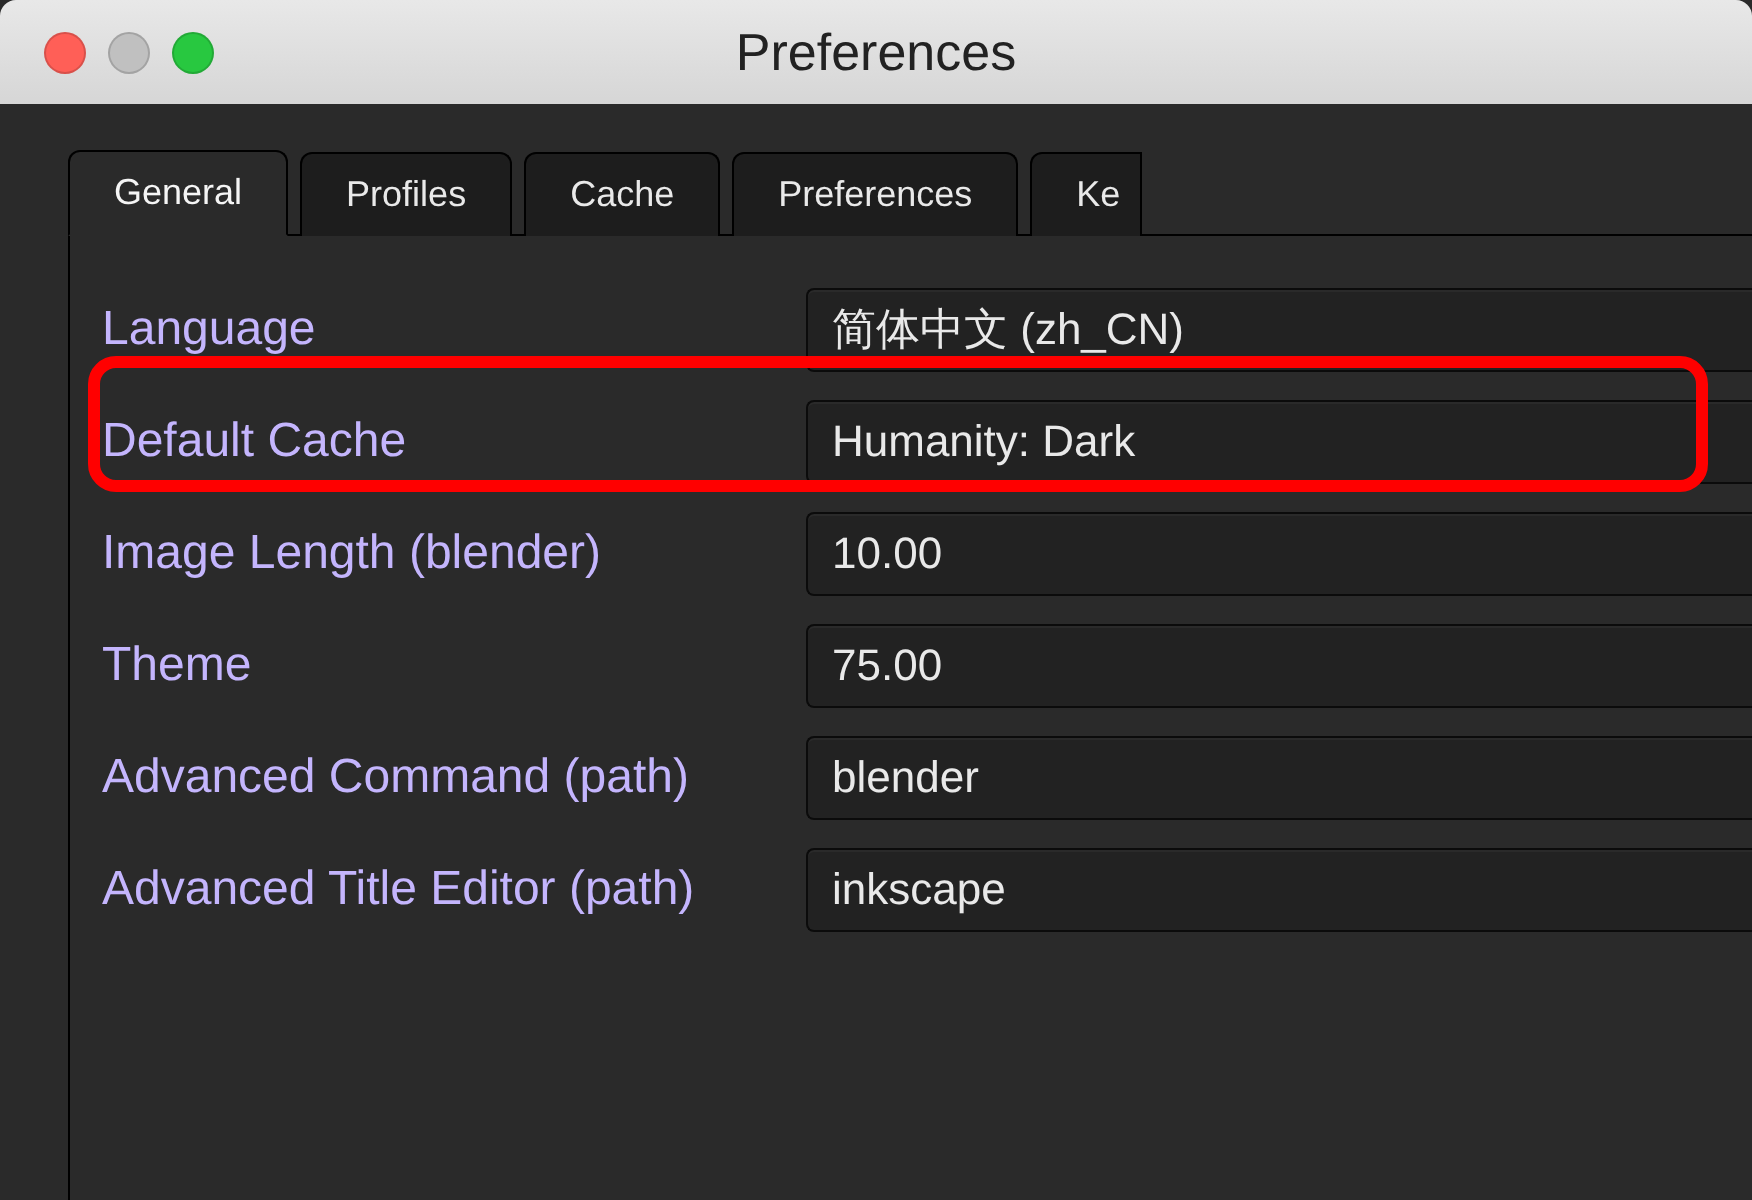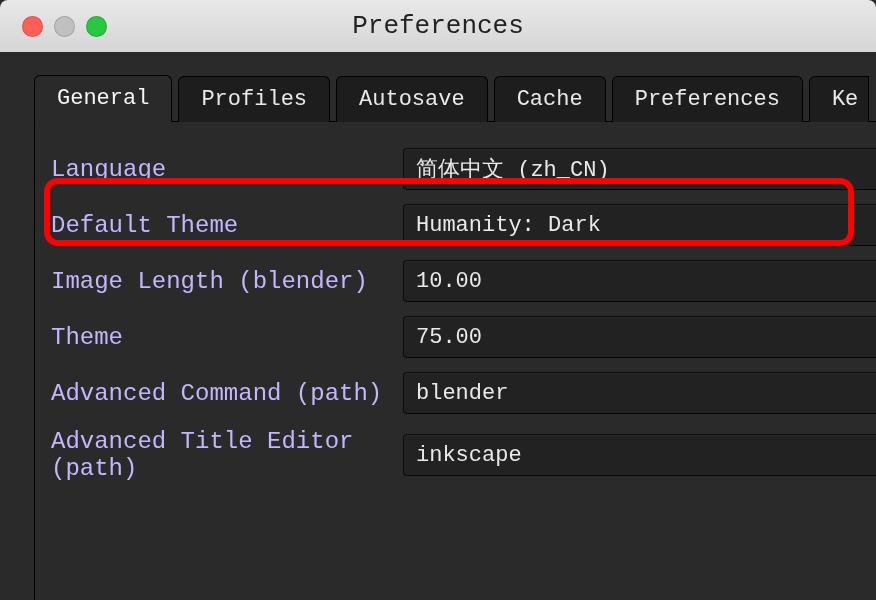--- a/index.html
+++ b/index.html
@@ -1,36 +1,36 @@
 <!DOCTYPE html>
 <html><head>
 <meta charset="utf-8">
 <style>
   * { box-sizing: border-box; margin: 0; padding: 0; }
   html, body { width: 876px; height: 600px; overflow: hidden; font-family: -apple-system, "Helvetica Neue", Arial, sans-serif; background: #000; }
   .window {
-    width: 876px; height: 600px; background: #2a2a2a; position: relative; font-family: Liberation Mono, monospace;
+    width: 876px; height: 600px; background: #2a2a2a; position: relative;
   }
   .titlebar {
     height: 52px; background: linear-gradient(#e8e8e8, #d6d6d6);
     display: flex; align-items: center; position: relative;
     border-top-left-radius: 8px; border-top-right-radius: 8px;
   }
   .traffic-lights { display: flex; gap: 11px; padding-left: 22px; }
   .tl { width: 21px; height: 21px; border-radius: 50%; border: 1px solid rgba(0,0,0,0.15); }
   .tl.close { background: #ff5f57; }
   .tl.min { background: #c0c0c0; }
   .tl.max { background: #28c840; }
   .title { position: absolute; left: 50%; transform: translateX(-50%); color: #222; font-size: 26px; font-weight: 400; }
   .body {
     background: #2a2a2a; height: calc(600px - 52px); padding: 22px 0 0 34px; position: relative; overflow: hidden;
   }
   .tabs { display: flex; gap: 0; align-items: flex-end; }
   .tab {
-    background: #1d1d1d; color: #e9e9e9; font-size: 22px; padding: 10px 22px;
+    background: #1d1d1d; color: #e9e9e9; font-size: 18px; padding: 10px 22px;
     border: 1px solid #000; border-bottom: none; border-radius: 6px 6px 0 0;
     position: relative; top: 1px; white-space: nowrap; cursor: pointer;
     margin-right: 6px;
   }
   .tab.active {
     background: #2a2a2a; color: #f5f5f5; border: 1px solid #000; border-bottom: 1px solid #2a2a2a;
     z-index: 2;
   }
   .tab.cut { border-top-right-radius: 0; padding-right: 10px; }
   .pane {
@@ -62,35 +62,34 @@
       <div class="tl min"></div>
       <div class="tl max"></div>
     </div>
     <div class="title">Preferences</div>
   </div>
 
   <div class="body">
     <div class="tabs">
       <div class="tab active">General</div>
       <div class="tab">Profiles</div>
-      <div class="tab">Autosave</div>
       <div class="tab">Cache</div>
       <div class="tab">Preferences</div>
       <div class="tab cut">Ke</div>
     </div>
 
     <div class="pane">
 
       <div class="row">
         <div class="label">Language</div>
         <div class="field">简体中文 (zh_CN)</div>
       </div>
 
       <div class="row">
-        <div class="label">Default Theme</div>
+        <div class="label">Default Cache</div>
         <div class="field">Humanity: Dark</div>
       </div>
 
       <div class="row">
         <div class="label">Image Length (blender)</div>
         <div class="field">10.00</div>
       </div>
 
       <div class="row">
         <div class="label">Theme</div>

